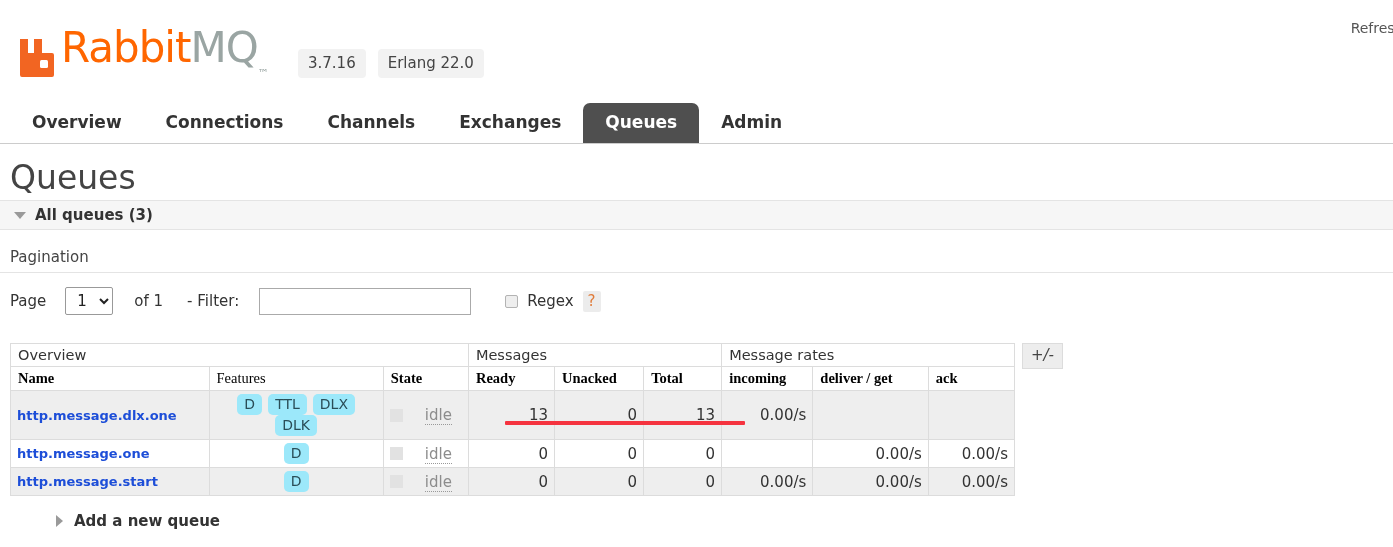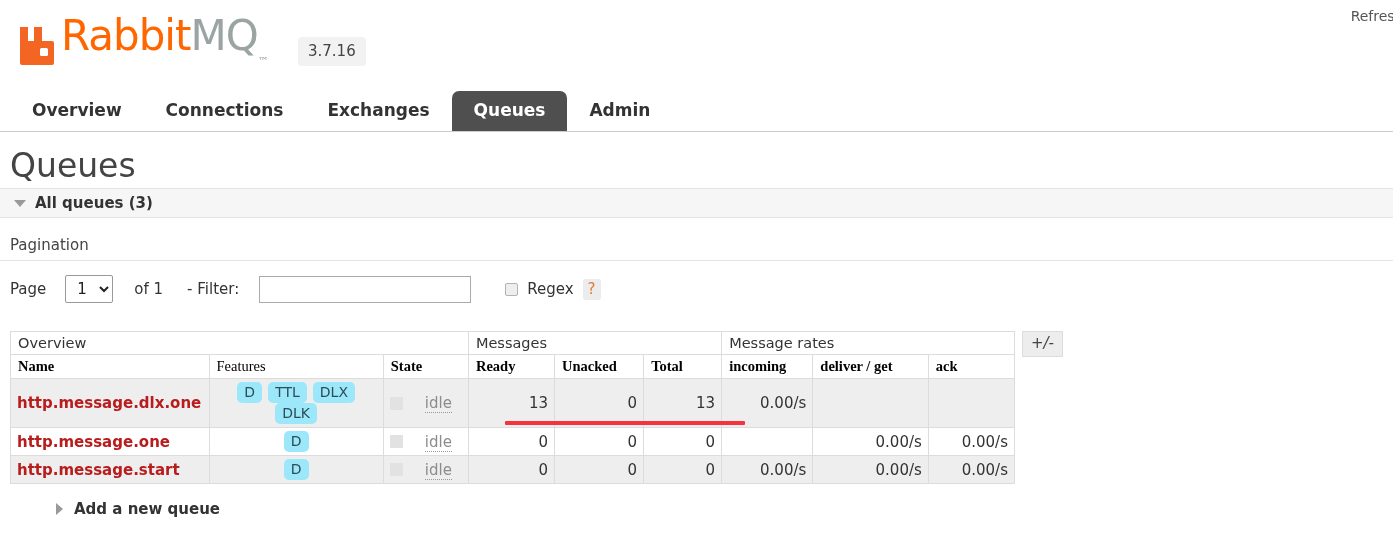--- a/index.html
+++ b/index.html
@@ -10,20 +10,21 @@
     font-family: "DejaVu Sans", "Liberation Sans", sans-serif;
     color: #333;
     overflow: hidden;
   }
 
   
   #header {
     position: relative;
     height: 85px;
     padding: 0;
+    margin-top: 12px;
   }
   #logo-block {
     position: absolute;
     left: 14px; top: 14px;
     display: flex;
     align-items: flex-end;
   }
   .logo-mark { width: 44px; height: 44px; margin-right: 3px; display:block; }
   .logo-text {
     font-size: 42px;
@@ -219,22 +220,22 @@
   }
   th.sortable { font-weight: bold; cursor: pointer; }
   th.plain    { font-weight: normal; color:#222; }
   th.numhead  { text-align: left; font-weight: bold; }
 
   tbody tr.odd  td { background: #eeeeee; }
   tbody tr.even td { background: #ffffff; }
 
   td.name {
     font-weight: bold;
-    color: #b91c1c;
-    font-size: 15px;
+    color: #1d4ed8;
+    font-size: 13px;
     padding-left: 7px;
     white-space: nowrap;
     overflow: hidden;
   }
   td.features { text-align: center; }
   .feat {
     display: inline-block;
     background: #9ce8fa;
     color: #2a4d57;
     border-radius: 5px;
@@ -325,28 +326,30 @@
       <path d="M6 4 h8 v14 h6 V4 h8 v14 h10 a2 2 0 0 1 2 2 v20 a2 2 0 0 1 -2 2 H8 a2 2 0 0 1 -2 -2 Z" fill="#f26522"></path>
       <rect x="26" y="25" width="8" height="8" rx="1.5" fill="#ffffff"></rect>
     </svg>
     <div style="line-height:44px;">
       <span class="logo-text logo-rabbit">Rabbit</span><span class="logo-text logo-mq">MQ</span><span class="logo-tm">™</span>
     </div>
   </div>
 
   <div id="version-badges">
     <span class="badge-version">3.7.16</span>
+    <span class="badge-version">Erlang 22.0</span>
   </div>
 
   <div id="refresh-status">Refreshed</div>
 </div>
 
 <div id="nav">
   <a class="tab">Overview</a>
   <a class="tab">Connections</a>
+  <a class="tab">Channels</a>
   <a class="tab">Exchanges</a>
   <a class="tab active">Queues</a>
   <a class="tab">Admin</a>
 </div>
 
 <h1 id="page-title">Queues</h1>
 
 <div class="section-band">
   <span class="tri-down"></span>
   <span>All queues (3)</span>

